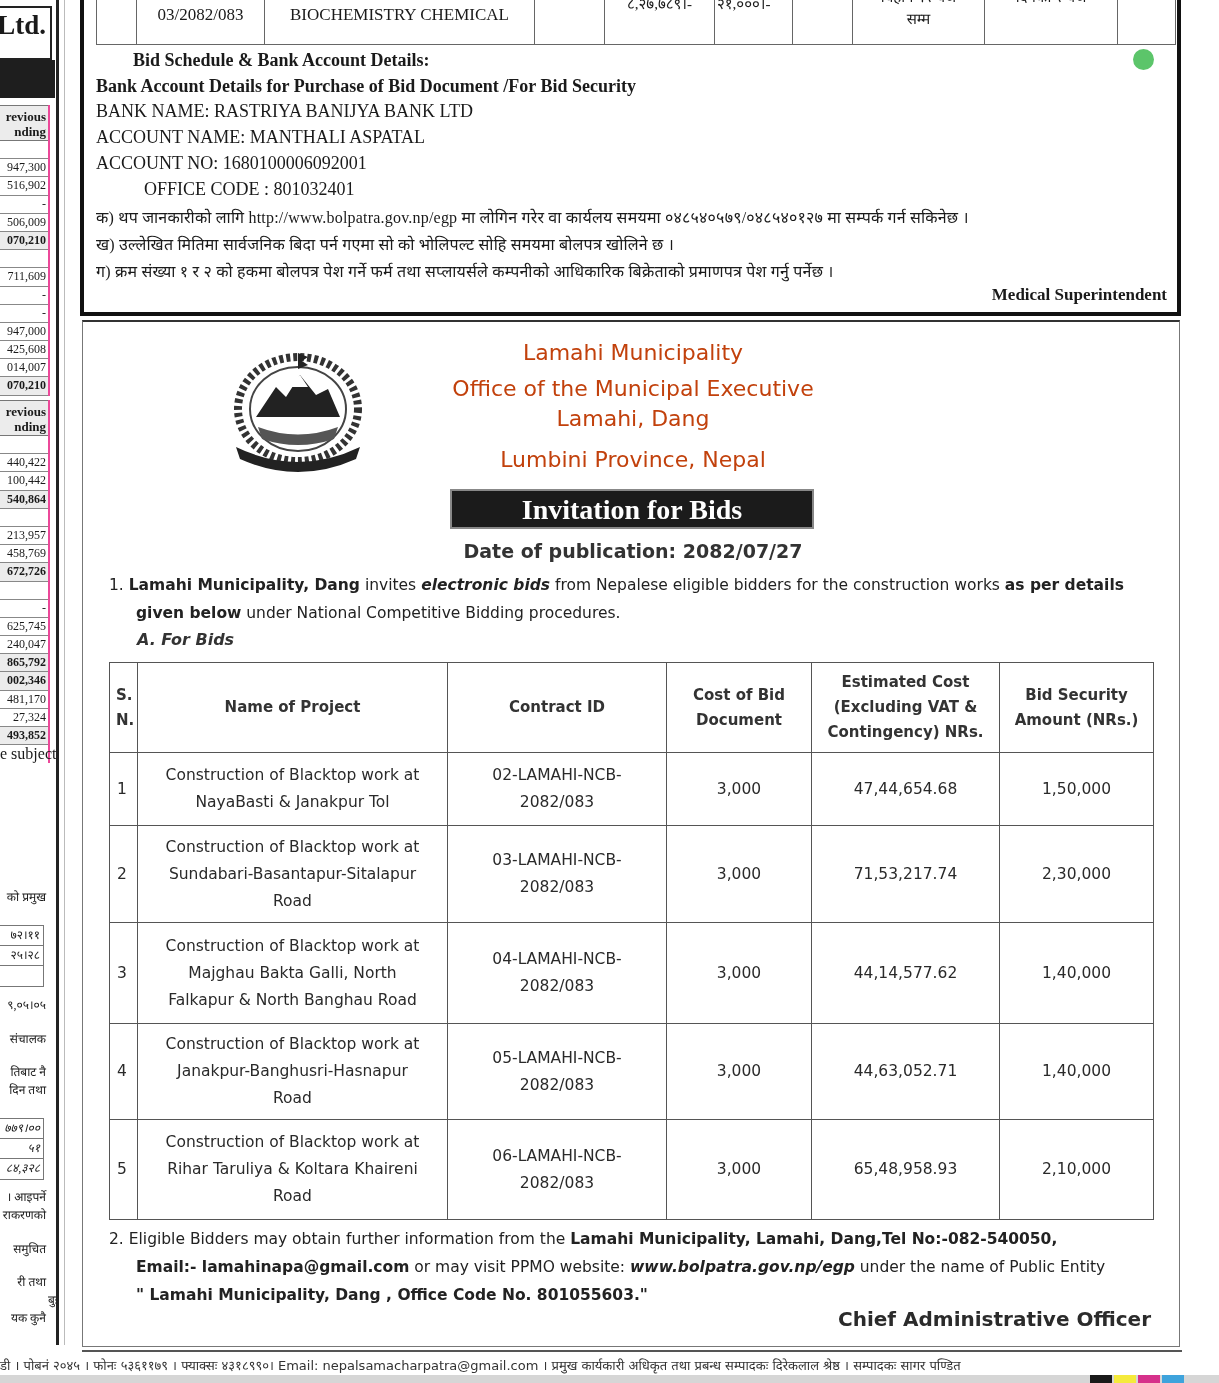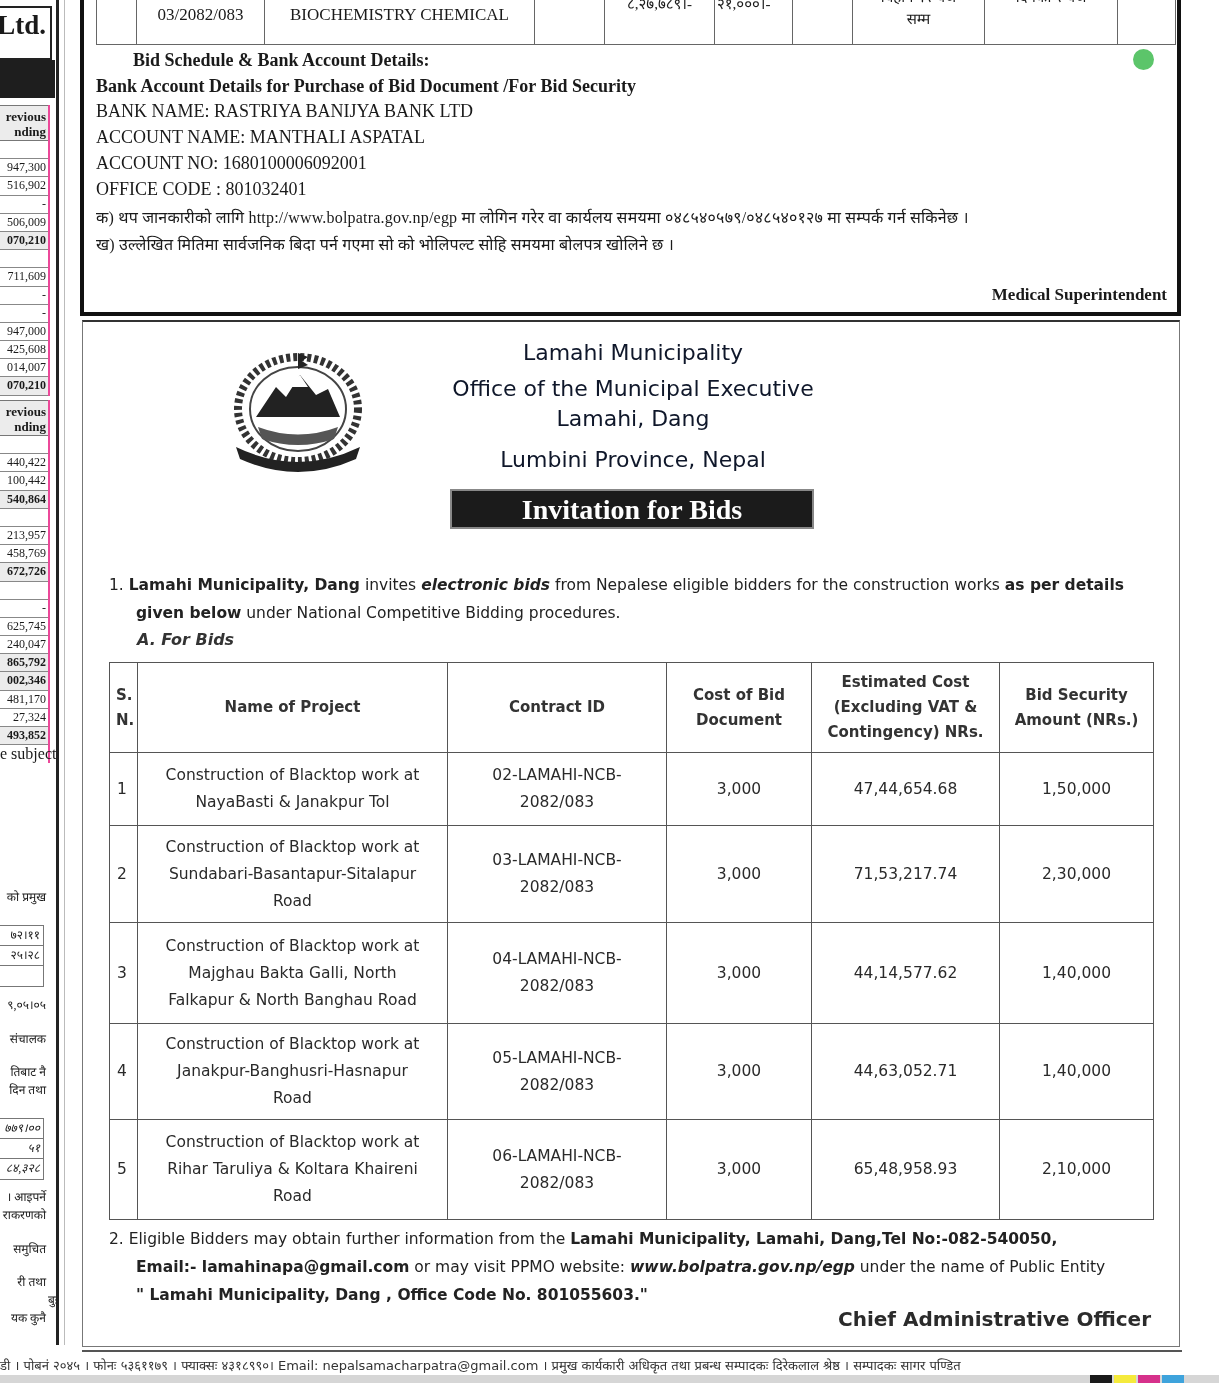--- a/index.html
+++ b/index.html
@@ -31,21 +31,21 @@
   #top-table .dev { font-size: 15px; }
   .tn-line { position: absolute; left: 12px; font-size: 18px; white-space: nowrap; }
   .tn-line.b { font-weight: bold; }
   .tn-dev { position: absolute; left: 12px; font-size: 16px; white-space: nowrap; letter-spacing: 0.2px; }
   #tn-sign { position: absolute; right: 10px; top: 295px; font-size: 17px; font-weight: bold; }
   #status-dot { position: absolute; left: 1133px; top: 49px; width: 21px; height: 21px; border-radius: 50%; background: #5cc56a; }
 
   
   #main-notice { position: absolute; left: 82px; top: 320px; width: 1098px; height: 1027px; border: 1px solid #777; border-top: 2px solid #333; background: #fff; }
   #seal { position: absolute; left: 145px; top: 25px; width: 140px; height: 125px; }
-  .hdr { position: absolute; left: 0; width: 1100px; text-align: center; font-family: "DejaVu Sans", sans-serif; font-size: 22px; color: #0f172a; }
+  .hdr { position: absolute; left: 0; width: 1100px; text-align: center; font-family: "DejaVu Sans", sans-serif; font-size: 22px; color: #c2410c; }
   #ifb-banner { position: absolute; left: 367px; top: 167px; width: 364px; height: 40px; background: #1b1b1b; color: #fff; text-align: center; font-family: "Liberation Serif", serif; font-weight: bold; font-size: 28px; line-height: 38px; border: 2px solid #888; }
   #pub-date { position: absolute; left: 0; top: 218px; width: 1100px; text-align: center; font-family: "DejaVu Sans", sans-serif; font-size: 19px; font-weight: bold; color: #333; }
   .para { position: absolute; font-family: "DejaVu Sans", sans-serif; font-size: 15.5px; color: #222; line-height: 28px; }
   .para b { color: #222; }
   #sec-a { position: absolute; left: 54px; top: 308px; font-family: "DejaVu Sans", sans-serif; font-style: italic; font-weight: bold; font-size: 16px; color: #333; }
 
   #bids-table { position: absolute; left: 26px; top: 340px; border-collapse: collapse; font-family: "DejaVu Sans", sans-serif; font-size: 15.5px; color: #2a2a2a; }
   #bids-table th, #bids-table td { border: 1px solid #555; text-align: center; vertical-align: middle; line-height: 27px; font-weight: normal; }
   #bids-table th { font-weight: bold; font-size: 15px; line-height: 25px; color: #333; }
   #bids-table th.sn { text-align: left; padding-left: 6px; }
@@ -166,23 +166,24 @@
       <div style="margin-top:-4px;">दिनको २ बजे</div>
     </div>
     <div class="c" style="left:1021px; width:59px; border-right:1px solid #666;"></div>
   </div>
 
   <div class="tn-line b" style="top:60px;margin-left:37px;">Bid Schedule &amp; Bank Account Details:</div>
   <div class="tn-line b" style="top:86px;">Bank Account Details for Purchase of Bid Document /For Bid Security</div>
   <div class="tn-line" style="top:111px;">BANK NAME: RASTRIYA BANIJYA BANK LTD</div>
   <div class="tn-line" style="top:137px;">ACCOUNT NAME: MANTHALI ASPATAL</div>
   <div class="tn-line" style="top:163px;">ACCOUNT NO: 1680100006092001</div>
-  <div class="tn-line" style="top:189px;">OFFICE CODE : 801032401</div>
+  <div class="tn-line" style="top:189px;margin-left:48px;">OFFICE CODE : 801032401</div>
   <div class="tn-dev" style="top:216px;">क) थप जानकारीको लागि http://www.bolpatra.gov.np/egp मा लोगिन गरेर वा कार्यलय समयमा ०४८५४०५७९/०४८५४०१२७ मा सम्पर्क गर्न सकिनेछ ।</div>
   <div class="tn-dev" style="top:243px;">ख) उल्लेखित मितिमा सार्वजनिक बिदा पर्न गएमा सो को भोलिपल्ट सोहि समयमा बोलपत्र खोलिने छ ।</div>
+  <div class="tn-dev" style="top:270px;">ग) क्रम संख्या १ र २  को हकमा बोलपत्र पेश गर्ने फर्म तथा सप्लायर्सले कम्पनीको आधिकारिक बिक्रेताको प्रमाणपत्र पेश गर्नु पर्नेछ ।</div>
   <div id="tn-sign">Medical Superintendent</div>
 </div>
 <div id="status-dot"></div>
 
 <div id="main-notice">
   <svg id="seal" viewBox="0 0 140 125">
     <ellipse cx="70" cy="62" rx="60" ry="52" fill="none" stroke="#333" stroke-width="8" stroke-dasharray="4 3"></ellipse>
     <ellipse cx="70" cy="62" rx="48" ry="42" fill="#fff" stroke="#444" stroke-width="2"></ellipse>
     <path d="M28 70 L48 40 L58 50 L72 28 L88 48 L100 42 L112 70 Z" fill="#222"></path>
     <path d="M60 40 L72 28 L80 40 Z" fill="#fff"></path>
@@ -190,20 +191,21 @@
     <polygon points="70,6 70,22 80,18 74,14 80,10" fill="#222"></polygon>
     <path d="M8 100 Q70 130 132 100 L128 112 Q70 138 12 112 Z" fill="#222"></path>
   </svg>
 
   <div class="hdr" style="top:18px;">Lamahi Municipality</div>
   <div class="hdr" style="top:54px;">Office of the Municipal Executive</div>
   <div class="hdr" style="top:84px;">Lamahi, Dang</div>
   <div class="hdr" style="top:125px;">Lumbini Province, Nepal</div>
 
   <div id="ifb-banner">Invitation for Bids</div>
+  <div id="pub-date">Date of publication: 2082/07/27</div>
 
   <div class="para" style="left:26px; top:249px; width:1060px;">
     <span>1.</span>
     <b>Lamahi Municipality, Dang</b><span> invites </span><b><i>electronic bids</i></b><span> from Nepalese eligible bidders for the construction works </span><b>as per details</b><br>
     <span style="padding-left:27px;"></span><b>given below</b><span> under National Competitive Bidding procedures.</span>
   </div>
 
   <div id="sec-a">A. For Bids</div>
 
   <table id="bids-table">

